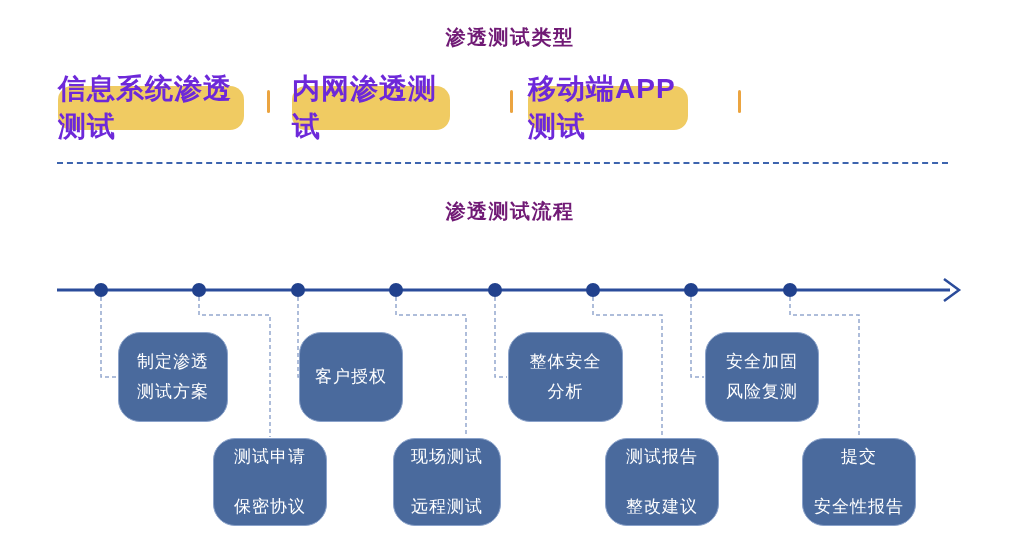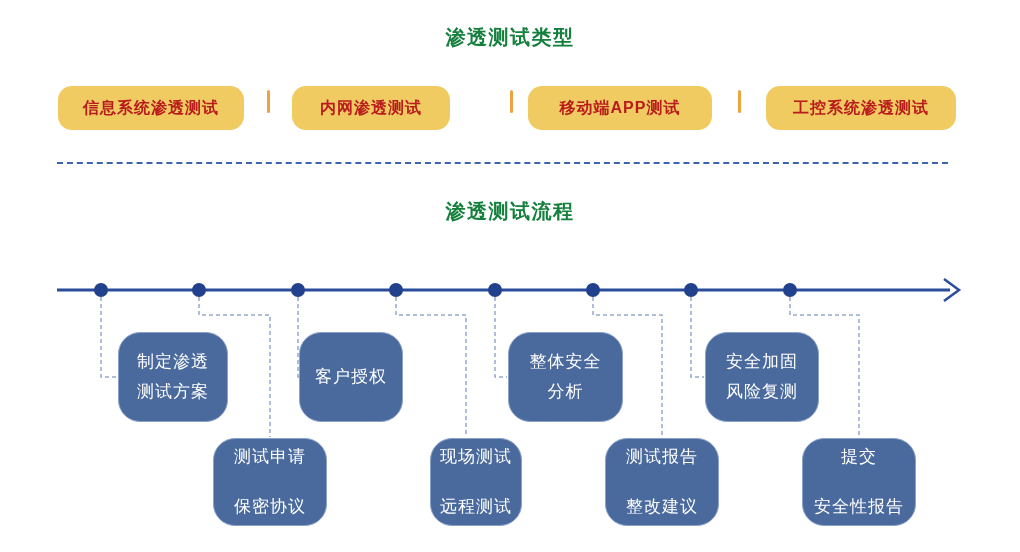--- a/index.html
+++ b/index.html
@@ -15,44 +15,44 @@
     font-family: "Liberation Sans", sans-serif;
     overflow: hidden;
   }
   .section-title {
     position: absolute;
     left: 0;
     width: 100%;
     text-align: center;
     font-size: 20px;
     font-weight: bold;
-    color: #15803d;
+    color: #701a75;
     letter-spacing: 1.5px;
   }
   .title-types { top: 24px; }
   .title-flow  { top: 198px; }
 
   .type-btn {
     position: absolute;
     top: 86px;
     height: 44px;
     background: #f0cb62;
     border-radius: 14px;
-    color: #b91c1c;
-    font-size: 16px;
+    color: #6d28d9;
+    font-size: 28px;
     font-weight: bold;
     letter-spacing: 1px;
     display: flex;
     align-items: center;
     justify-content: center;
     box-sizing: border-box;
   }
   .btn-1 { left: 58px;  width: 186px; }
   .btn-2 { left: 292px; width: 158px; }
-  .btn-3 { left: 528px; width: 184px; }
+  .btn-3 { left: 528px; width: 160px; }
   .btn-4 { left: 766px; width: 190px; }
 
   .type-sep {
     position: absolute;
     top: 90px;
     width: 3px;
     height: 23px;
     background: #eba440;
     border-radius: 2px;
   }
@@ -90,40 +90,39 @@
     justify-content: center;
     text-align: center;
     box-sizing: border-box;
   }
   .flow-box span { display: block; line-height: 30px; }
   .row-upper { top: 332px; height: 90px; }
   .row-lower { top: 438px; height: 88px; gap: 20px; }
   .box-1 { left: 118px; width: 110px; }
   .box-2 { left: 213px; width: 114px; }
   .box-3 { left: 299px; width: 104px; text-align: center; }
-  .box-4 { left: 430px; width: 92px; justify-content: center; }
+  .box-4 { left: 393px; width: 108px; justify-content: center; }
   .box-5 { left: 508px; width: 115px; }
   .box-6 { left: 605px; width: 114px; }
   .box-7 { left: 705px; width: 114px; }
   .box-8 { left: 802px; width: 114px; }
 </style>
 </head>
 <body>
 
 <div class="canvas">
 
   <div class="section-title title-types">渗透测试类型</div>
 
   <div class="type-btn btn-1">信息系统渗透测试</div>
   <div class="type-sep sep-1"></div>
   <div class="type-btn btn-2">内网渗透测试</div>
   <div class="type-sep sep-2"></div>
   <div class="type-btn btn-3">移动端APP测试</div>
   <div class="type-sep sep-3"></div>
-  <div class="type-btn btn-4">工控系统渗透测试</div>
 
   <div class="section-divider"></div>
 
   <div class="section-title title-flow">渗透测试流程</div>
 
   <svg class="timeline-svg" width="1020" height="552" viewBox="0 0 1020 552">
 
     <line x1="57" y1="290" x2="950" y2="290" stroke="#2b4c9b" stroke-width="3"></line>
 
     <polyline points="944,279 959,290 944,301" fill="none" stroke="#2b4c9b" stroke-width="2.5"></polyline>

